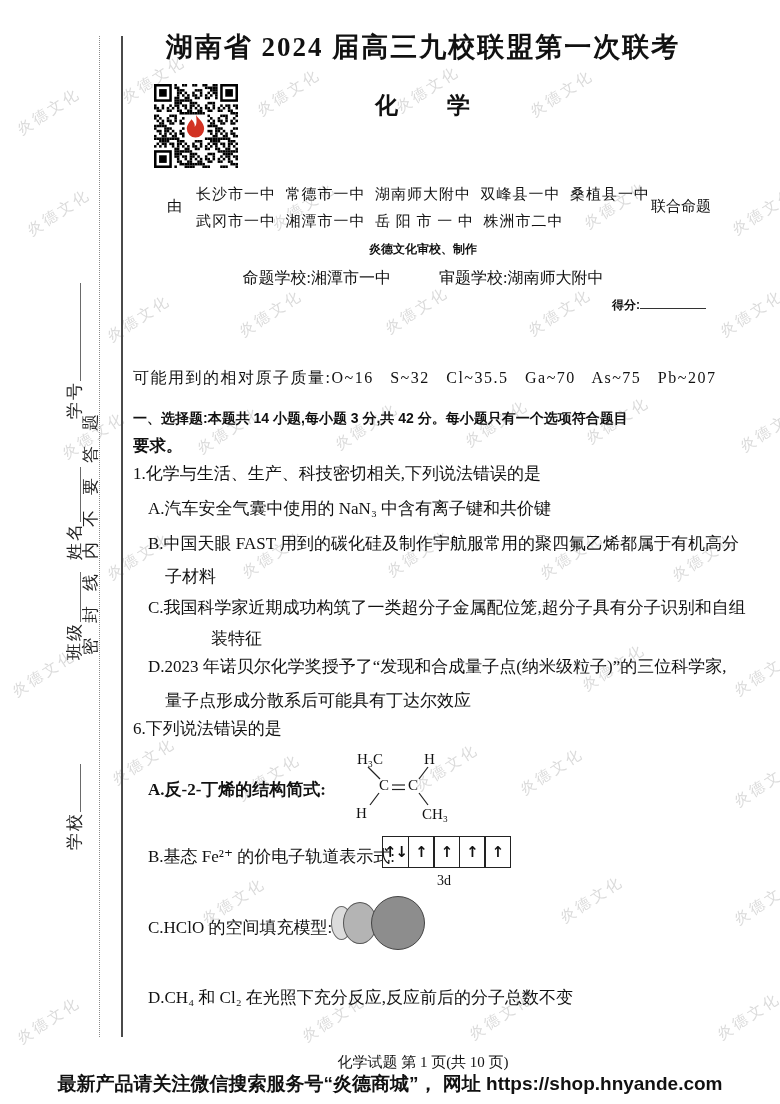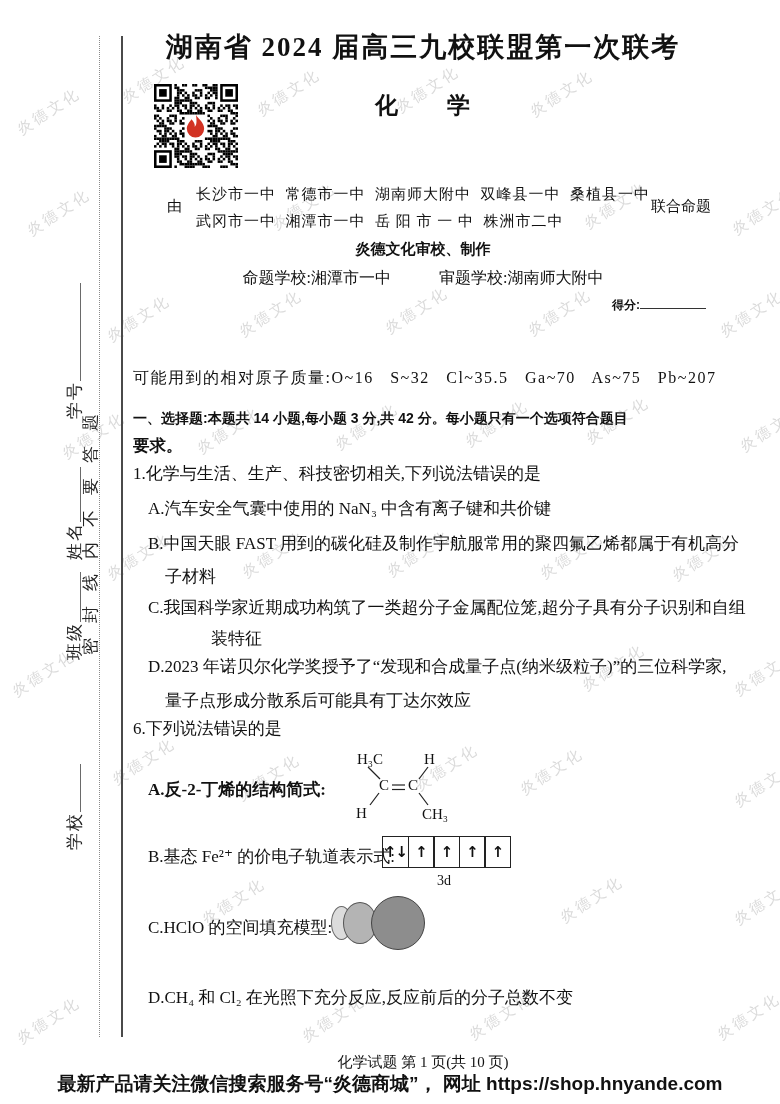--- a/index.html
+++ b/index.html
@@ -531,21 +531,21 @@
         <path d="M16.5 12.2 c1.2 1.8 3.2 3 3.2 5.4 a3.4 3.4 0 1 1 -6.8 0 c0-1.6 1-2.6 1.8-3.8 c0.9 1 1.5 1.8 1.3 3 c1-0.8 0.7-2.8 0.5-4.6 z" fill="#d23324"></path>
       </svg>
 
     <div class="t ctr b sans" id="subject">化　　学</div>
 
     <div class="t" style="left:167px;top:195px;font-size:15px;">由</div>
     <div class="t school-row" style="left:196px;top:181px;">长沙市一中  常德市一中  湖南师大附中  双峰县一中  桑植县一中</div>
     <div class="t school-row" style="left:196px;top:208px;">武冈市一中  湘潭市一中  岳 阳 市 一 中  株洲市二中</div>
     <div class="t" style="left:651px;top:195px;font-size:15px;">联合命题</div>
 
-    <div class="t ctr b sans" style="top:238px;font-size:15px;">炎德文化审校、制作</div>
+    <div class="t ctr b sans" style="top:238px;font-size:12px;">炎德文化审校、制作</div>
 
     <div class="t" style="left:133px;top:267px;width:580px;font-size:16px;text-align:center;"><span>命题学校:湘潭市一中</span><span>　　　</span><span>审题学校:湖南师大附中</span></div>
 
     <div class="t" style="left:612px;top:293px;"><span class="b sans" style="font-size:12px;">得分:</span><span class="blank-line"></span></div>
 
     <div class="t" style="left:133px;top:367px;font-size:16px;letter-spacing:1.5px;">可能用到的相对原子质量:O~16   S~32   Cl~35.5   Ga~70   As~75   Pb~207</div>
 
     <div class="t b sans" style="left:133px;top:399px;font-size:14px;margin-top:8px;">一、选择题:本题共 14 小题,每小题 3 分,共 42 分。每小题只有一个选项符合题目</div>
     <div class="t b sans" style="left:133px;top:434px;font-size:16.5px;">要求。</div>
 

